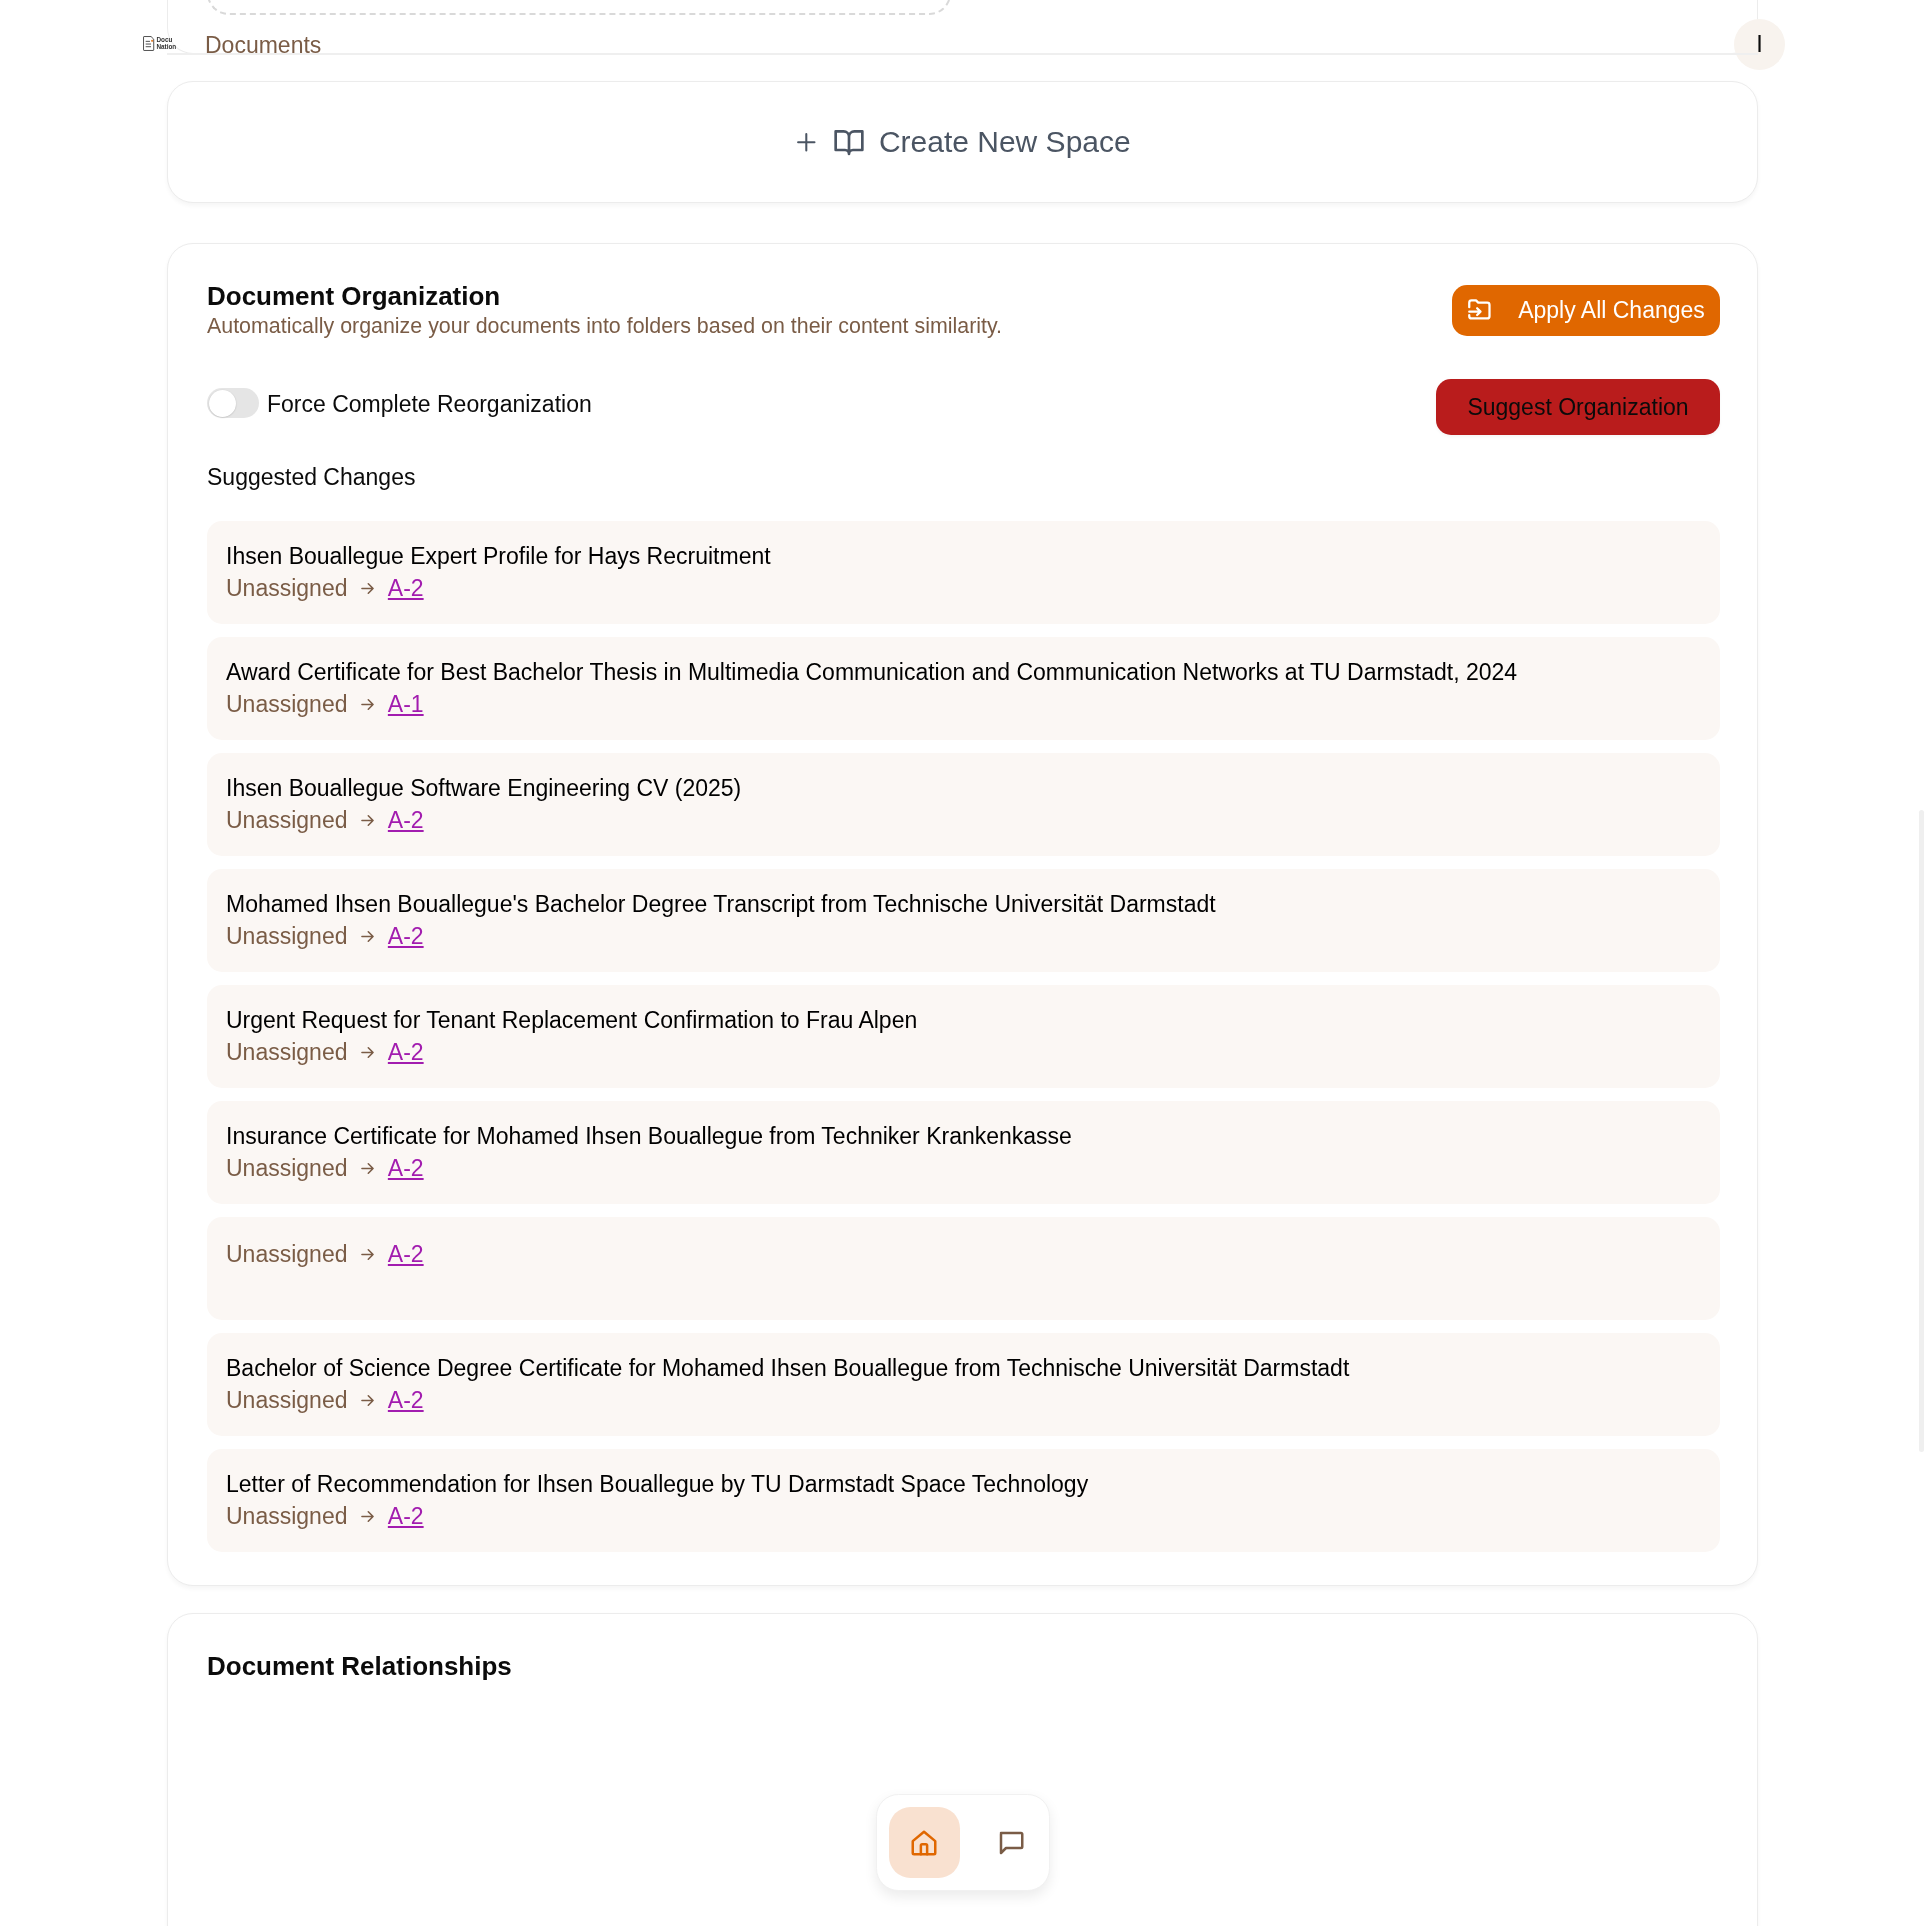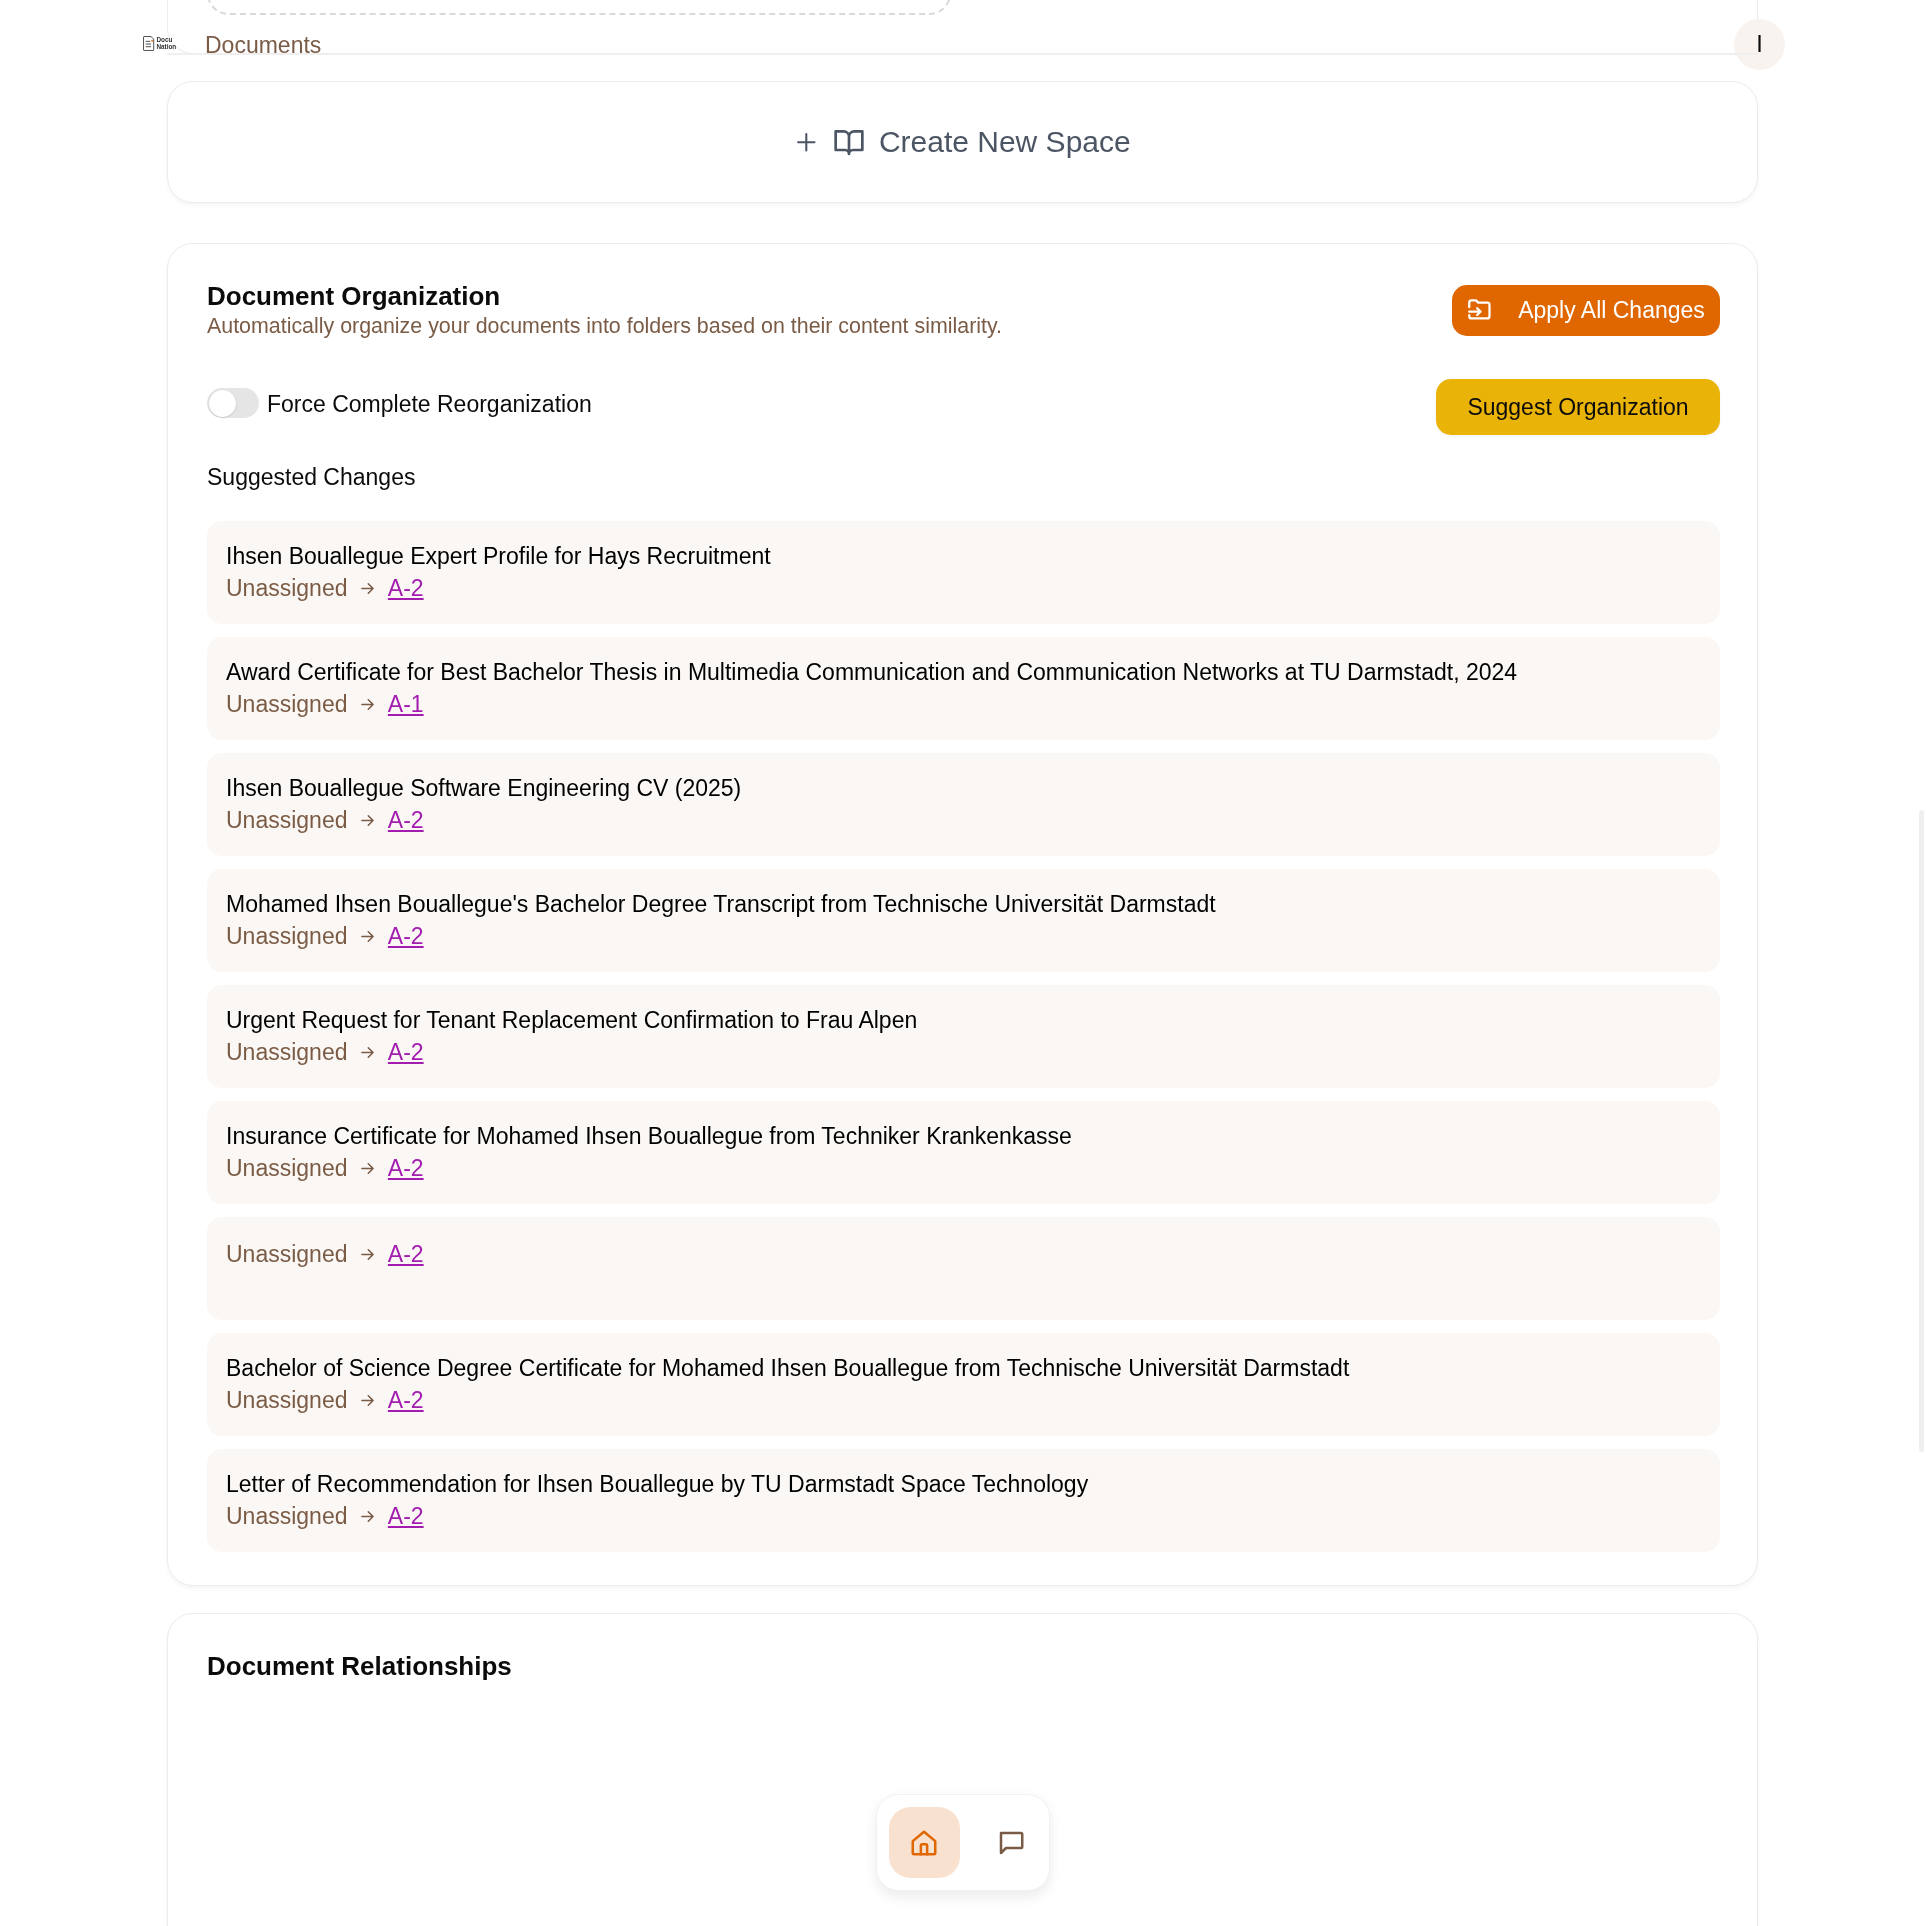--- a/index.html
+++ b/index.html
@@ -31,21 +31,21 @@
   .shelf-inner svg { display: block; }
 
   .org-card { top: 243px; height: 1343px; }
   .org-title { position: absolute; left: 39px; top: 37px; font-size: 26px; font-weight: 700; color: #0b0b0b; }
   .org-sub { position: absolute; left: 39px; top: 70px; font-size: 21.4px; color: #7a5c46; }
 
   .apply-btn { position: absolute; left: 1284px; top: 41px; width: 268px; height: 51px;
     background: #e06700; border-radius: 15px; color: #fff; font-size: 23px;
     display: flex; align-items: center; justify-content: center; gap: 24px; }
   .suggest-btn { position: absolute; left: 1268px; top: 135px; width: 284px; height: 56px;
-    background: #eab308; border-radius: 15px; color: #0b0b0b; font-size: 23px;
+    background: #b91c1c; border-radius: 15px; color: #0b0b0b; font-size: 23px;
     display: flex; align-items: center; justify-content: center; box-shadow: 0 1.6px 3.2px rgba(0,0,0,0.04); }
 
   .toggle-row { position: absolute; left: 39px; top: 144px; display: flex; align-items: flex-end; gap: 8px; }
   .toggle { width: 52px; height: 30px; border-radius: 15px; background: #e5e5e5; position: relative; }
   .toggle-knob { position: absolute; left: 1.6px; top: 1.6px; width: 27px; height: 27px; border-radius: 50%;
     background: #fff; box-shadow: 0 0.5px 1.6px rgba(0,0,0,0.2); }
   .toggle-label { font-size: 23px; color: #0b0b0b; }
 
   .changes-title { position: absolute; left: 39px; top: 220px; font-size: 23px; color: #0b0b0b; }
 

